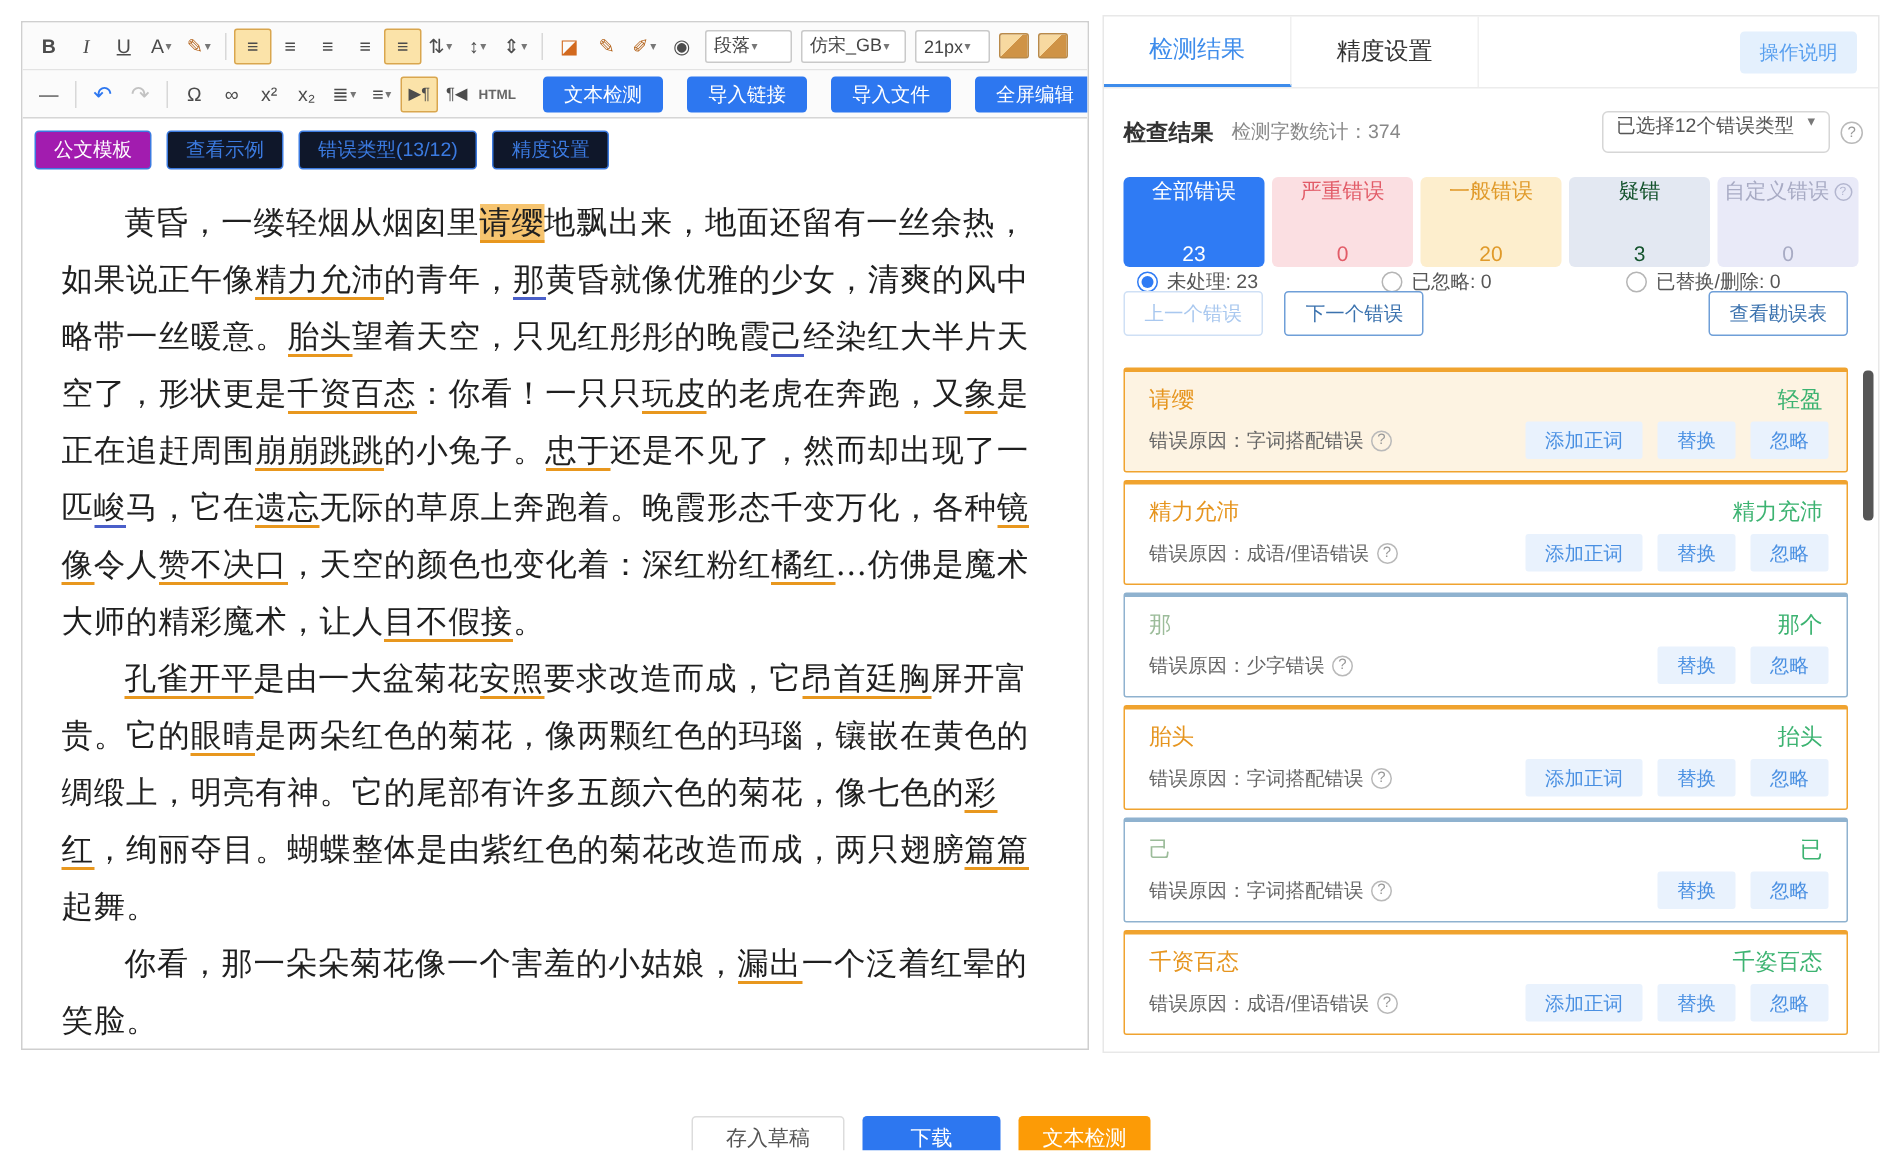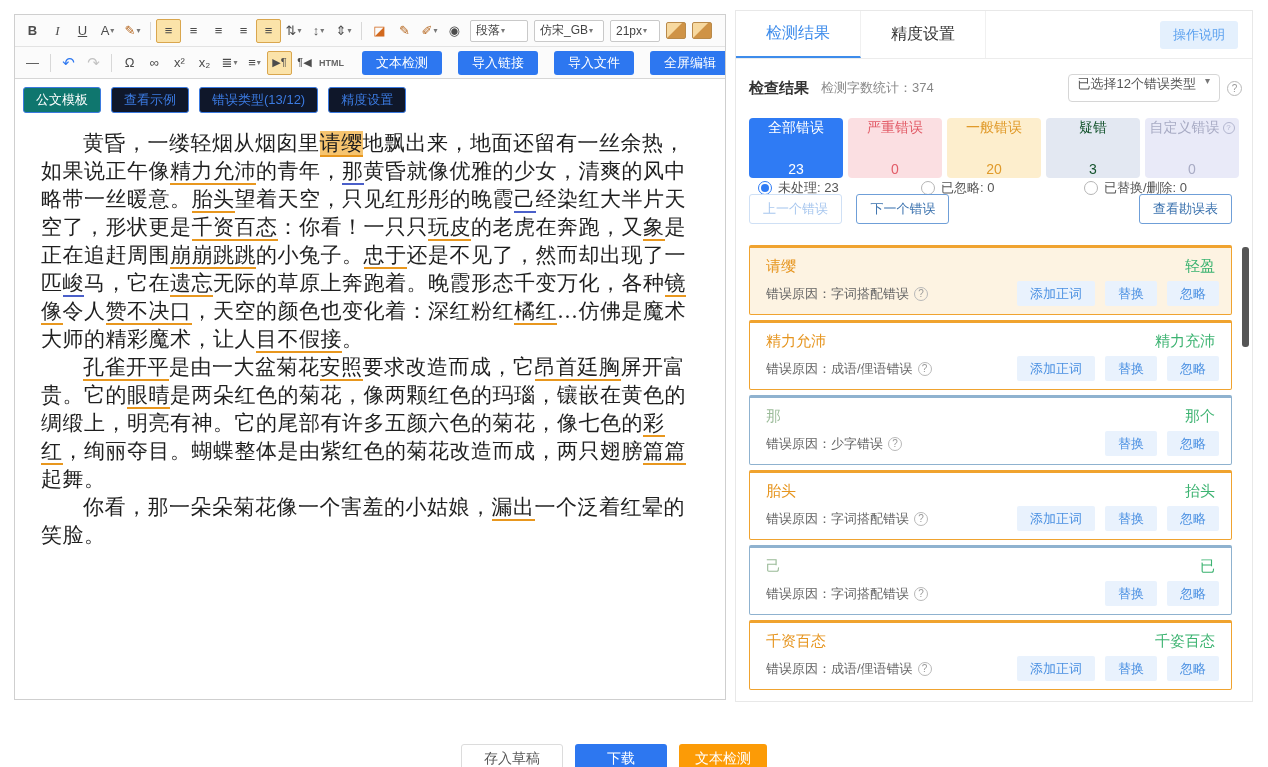--- a/index.html
+++ b/index.html
@@ -24,22 +24,22 @@
   [data-name="undo-icon"]{color:#2d77f0;font-size:15px;}
   [data-name="redo-icon"]{font-size:15px;}
   [data-name="eraser-icon"]{color:#d2691e;}
   [data-name="clean-format-icon"],[data-name="format-painter-icon"],[data-name="highlight-pen-icon"]{color:#b5651d;}
   [data-name="html-source-icon"]{font-size:9px;font-weight:bold;color:#666;letter-spacing:0;}
   [data-name="ltr-paragraph-icon"],[data-name="rtl-paragraph-icon"]{font-size:11px;}
   .tb-img{width:18px;height:15px;border:1px solid #b98a4a;border-radius:2px;background:linear-gradient(135deg,#f7d9a0 45%,#cf9346 46%);margin:0 3px;flex:none;cursor:pointer;}
   .tb-btn{background:#2d77f0;color:#fff;border:none;border-radius:3px;height:24px;padding:0 14px;font-size:13px;margin-left:16px;cursor:pointer;flex:none;font-family:inherit;}
   .template-row{display:flex;gap:10px;padding:8px;}
   .tpl-btn{height:26px;padding:0 12px;font-size:13px;border-radius:3px;border:1px solid #3b7ae0;background:#0f172a;color:#3b7ae0;cursor:pointer;font-family:inherit;}
-  .tpl-btn.primary{background:#0f766e;color:#fff;}
-  .editor-content{padding:8px 26px 0 26px;font-family:"DejaVu Serif",serif;font-size:21px;line-height:28px;color:#1f1f1f;letter-spacing:0.5px;}
+  .tpl-btn.primary{background:#a21caf;color:#fff;}
+  .editor-content{padding:8px 26px 0 26px;font-family:"DejaVu Serif",serif;font-size:21px;line-height:38px;color:#1f1f1f;letter-spacing:0.5px;}
   .para{margin:0;text-indent:2em;}
   .seg-n{}
   .seg-w{border-bottom:2px solid #e8971e;cursor:pointer;}
   .seg-d{border-bottom:2px solid #4a5fc9;cursor:pointer;}
   .seg-s{background:#f6c46f;border-bottom:2px solid #e8971e;cursor:pointer;}
 
   
   .right-panel{position:absolute;left:735px;top:10px;width:518px;height:692px;border:1px solid #e8e8e8;background:#fff;box-sizing:border-box;}
   .tabbar{position:relative;height:47px;border-bottom:1px solid #ececec;display:flex;}
   .tab{width:125px;display:flex;align-items:center;justify-content:center;font-size:16px;color:#333;border-right:1px solid #f0f0f0;cursor:pointer;box-sizing:border-box;}

